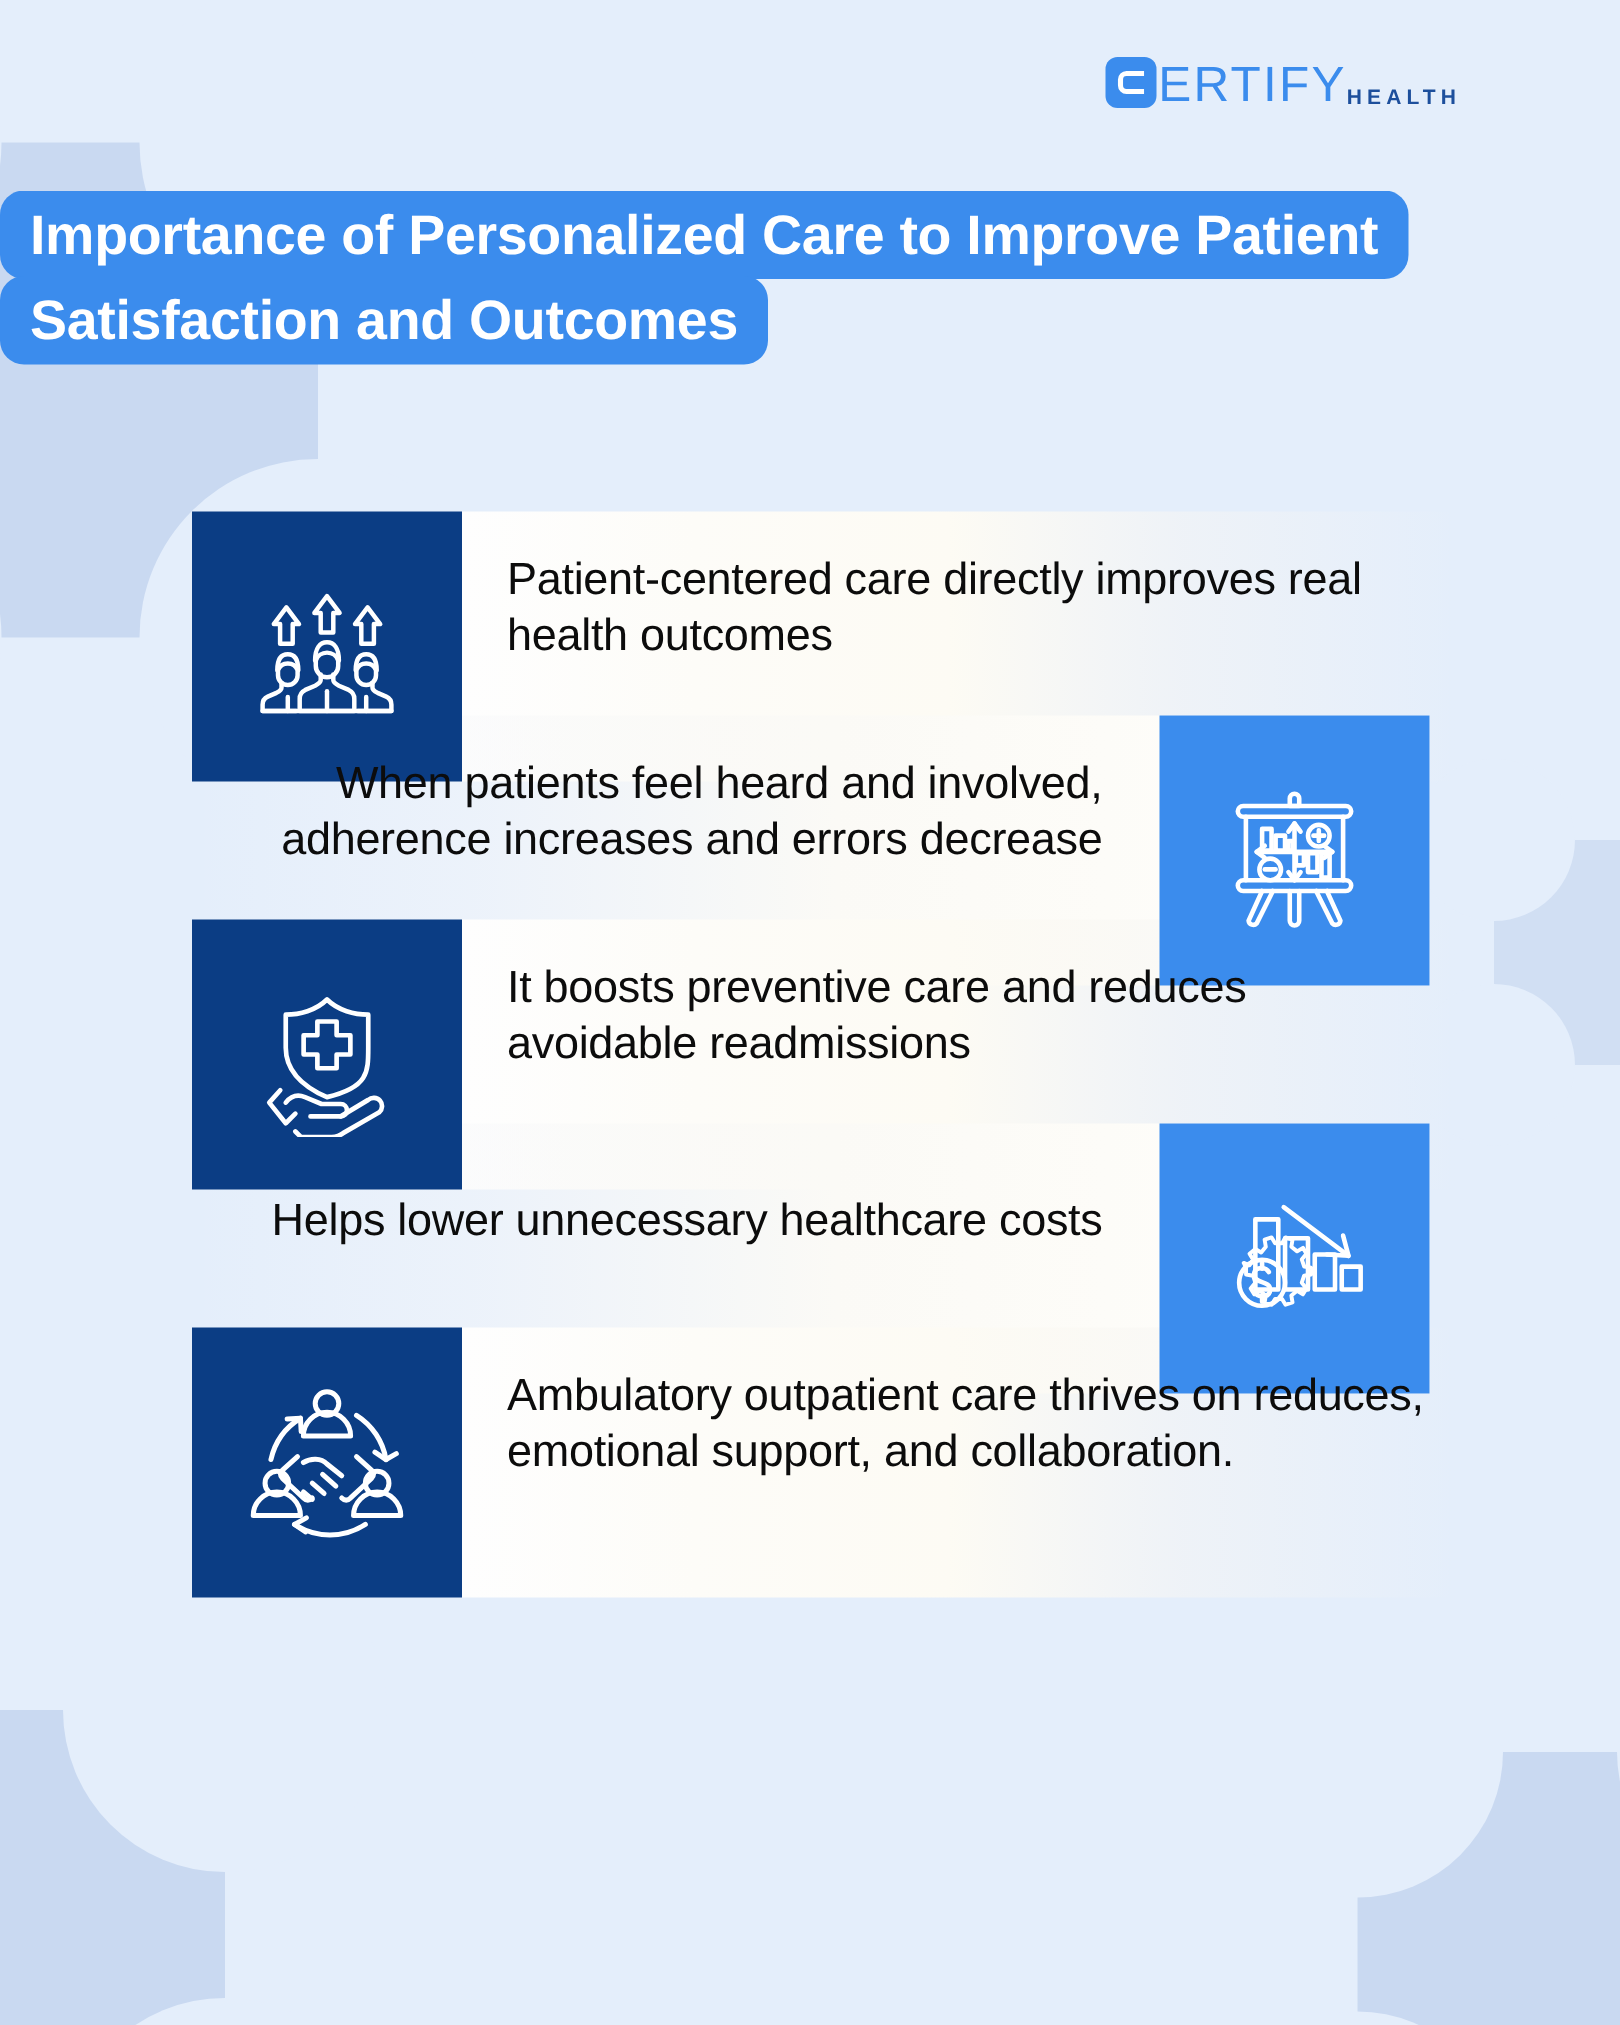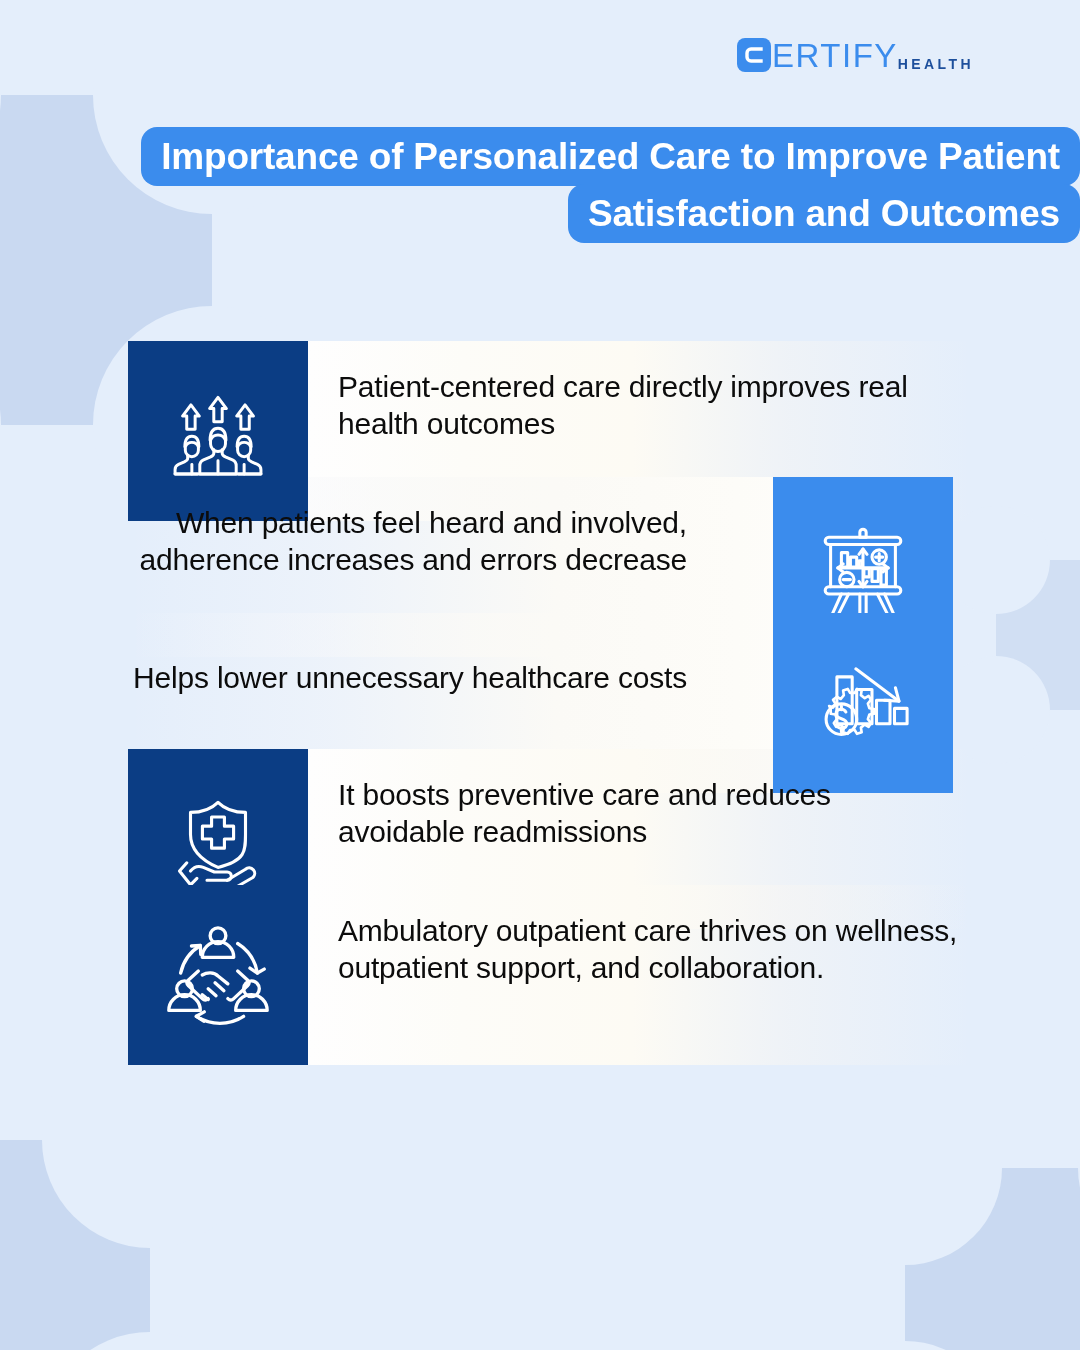--- a/index.html
+++ b/index.html
@@ -84,21 +84,21 @@
     margin-top: 3px;
     margin-right: 20px;
   }
 
   
   .title-wrap {
     position: absolute;
     top: 128px;
     left: 0;
     width: 1080px;
-    text-align: right;
+    text-align: left;
     z-index: 4;
   }
   .title {
     display: inline;
     font-size: 37px;
     line-height: 57px;
     font-weight: 700;
     color: #ffffff;
     background: #3b8ced;
     box-decoration-break: clone;
@@ -176,21 +176,21 @@
     text-align: left;
   }
   .row.right .row-text {
     padding-right: 38px;
     padding-left: 120px;
     justify-content: flex-end;
     text-align: right;
   }
 
   .row.left  { padding-left: 128px; padding-right: 0; }
-  .row.right { padding-left: 0;    padding-right: 127px; flex-direction: row-reverse; gap: 48px; }
+  .row.right { padding-left: 0;    padding-right: 127px; flex-direction: row-reverse; }
 </style>
 </head>
 <body>
 
 <div class="bg-layer">
   <div class="star star-1">
     <div class="core"></div>
     <span style="width:72%;height:72%;left:-36%;top:-36%;"></span>
     <span style="width:72%;height:72%;right:-36%;top:-36%;"></span>
     <span style="width:72%;height:72%;left:-36%;bottom:-36%;"></span>
@@ -303,20 +303,37 @@
         <rect x="18" y="82" width="84" height="8" rx="4"></rect>
 
         <path d="M36 90 L26 112 a3.5 3.5 0 0 0 6 2 L44 90"></path>
         <path d="M84 90 L94 112 a3.5 3.5 0 0 1 -6 2 L76 90"></path>
         <path d="M56.5 90 v22 a3.5 3.5 0 0 0 7 0 V90"></path>
       </svg>
     </div>
     <div class="row-text">When patients feel heard and involved, adherence increases and errors decrease</div>
   </div>
 
+  <div class="row left">
+    <div class="band"></div>
+    <div class="icon-box navy">
+      <svg width="110" height="110" viewBox="0 0 120 120" fill="none" stroke="#ffffff" stroke-width="3.4" stroke-linejoin="round" stroke-linecap="round">
+
+        <path d="M60 20 C52 28 40 31 30 31 v24 c0 18 14 29 30 36 30 -7 30 -18 30 -36 V31 c-10 0 -22 -3 -30 -11 Z"></path>
+
+        <path d="M53 36 h14 v10 h10 v14 h-10 v10 h-14 v-10 h-10 v-14 h10 Z"></path>
+
+        <path d="M26 86 l-8 9 12 15 7 -7"></path>
+        <path d="M30 95 c4 -5 9 -6 14 -4 l12 5 h14 a4.5 4.5 0 0 1 0 9 H48"></path>
+        <path d="M70 105 l20 -12 a6 6 0 0 1 8 9 L72 117 a14 14 0 0 1 -9 3 H41 l-4 -4"></path>
+      </svg>
+    </div>
+    <div class="row-text">It boosts preventive care and reduces avoidable readmissions</div>
+  </div>
+
   <div class="row right">
     <div class="band"></div>
     <div class="icon-box blue">
       <svg width="108" height="108" viewBox="0 0 120 120" fill="none" stroke="#ffffff" stroke-width="3.4" stroke-linejoin="round" stroke-linecap="round">
 
         <rect x="31" y="31" width="17" height="52"></rect>
         <rect x="53" y="45" width="17" height="38"></rect>
         <rect x="75" y="57" width="15" height="26"></rect>
         <rect x="95" y="66" width="14" height="17"></rect>
 
@@ -324,37 +341,20 @@
         <path d="M100 58 l-16 -1 M100 58 l-4 -15"></path>
 
         <path d="M40 55 l5 2 3 -5 -3 -5 5 -4 5 3 4 -5 -1 -6 6 -2 3 5 6 0 3 -5 6 2 -1 6 5 4 5 -3 3 5 -4 5 2 6 6 1 0 6 -6 1 -2 6 4 5 -3 5 -5 -3 -5 4 1 6 -6 2 -3 -5 -6 0 -3 5 -6 -2 1 -6 -5 -4 -5 3 -3 -5 4 -5 -2 -6 -6 -1 0 -6 Z" transform="translate(-12,16) scale(0.86)"></path>
 
         <circle cx="36" cy="78" r="17"></circle>
         <path d="M41 70 a6 6 0 0 0 -5 -3 c-4 0 -6 2 -6 5 s3 4.5 6 5.5 6 2 6 5.5 -2.5 5 -6 5 a6.5 6.5 0 0 1 -5.5 -3"></path>
         <path d="M36 63.5 v4 M36 88 v4"></path>
       </svg>
     </div>
     <div class="row-text">Helps lower unnecessary healthcare costs</div>
-  </div>
-
-  <div class="row left">
-    <div class="band"></div>
-    <div class="icon-box navy">
-      <svg width="110" height="110" viewBox="0 0 120 120" fill="none" stroke="#ffffff" stroke-width="3.4" stroke-linejoin="round" stroke-linecap="round">
-
-        <path d="M60 20 C52 28 40 31 30 31 v24 c0 18 14 29 30 36 30 -7 30 -18 30 -36 V31 c-10 0 -22 -3 -30 -11 Z"></path>
-
-        <path d="M53 36 h14 v10 h10 v14 h-10 v10 h-14 v-10 h-10 v-14 h10 Z"></path>
-
-        <path d="M26 86 l-8 9 12 15 7 -7"></path>
-        <path d="M30 95 c4 -5 9 -6 14 -4 l12 5 h14 a4.5 4.5 0 0 1 0 9 H48"></path>
-        <path d="M70 105 l20 -12 a6 6 0 0 1 8 9 L72 117 a14 14 0 0 1 -9 3 H41 l-4 -4"></path>
-      </svg>
-    </div>
-    <div class="row-text">It boosts preventive care and reduces avoidable readmissions</div>
   </div>
 
   <div class="row left">
     <div class="band"></div>
     <div class="icon-box navy">
       <svg width="118" height="118" viewBox="0 0 120 120" fill="none" stroke="#ffffff" stroke-width="3.4" stroke-linejoin="round" stroke-linecap="round">
 
         <circle cx="60" cy="20" r="8"></circle>
         <path d="M44 42 a16 16 0 0 1 32 0 Z"></path>
 
@@ -370,16 +370,16 @@
         <path d="M100 58 l-7.5 -5 M100 58 l7 -4"></path>
         <path d="M86 102 A44 44 0 0 1 38 102"></path>
         <path d="M38 102 l8 -4.5 M38 102 l7.5 5"></path>
 
         <path d="M40 56 l-10 9 c-2 2 -2 4 0 6 l14 13 c2 2 4 2 6 0"></path>
         <path d="M80 56 l10 9 c2 2 2 4 0 6 l-14 13 c-2 2 -4 2 -6 0"></path>
         <path d="M44 60 c5 -3 12 -3 16 1 l10 8"></path>
         <path d="M50 74 l8 7 M57 68 l9 8 M44 80 l6 5"></path>
       </svg>
     </div>
-    <div class="row-text">Ambulatory outpatient care thrives on wellness, outpatient support, and collaboration.</div>
+    <div class="row-text">Ambulatory outpatient care thrives on reduces, emotional support, and collaboration.</div>
   </div>
 
 </div>
 
 </body></html>

